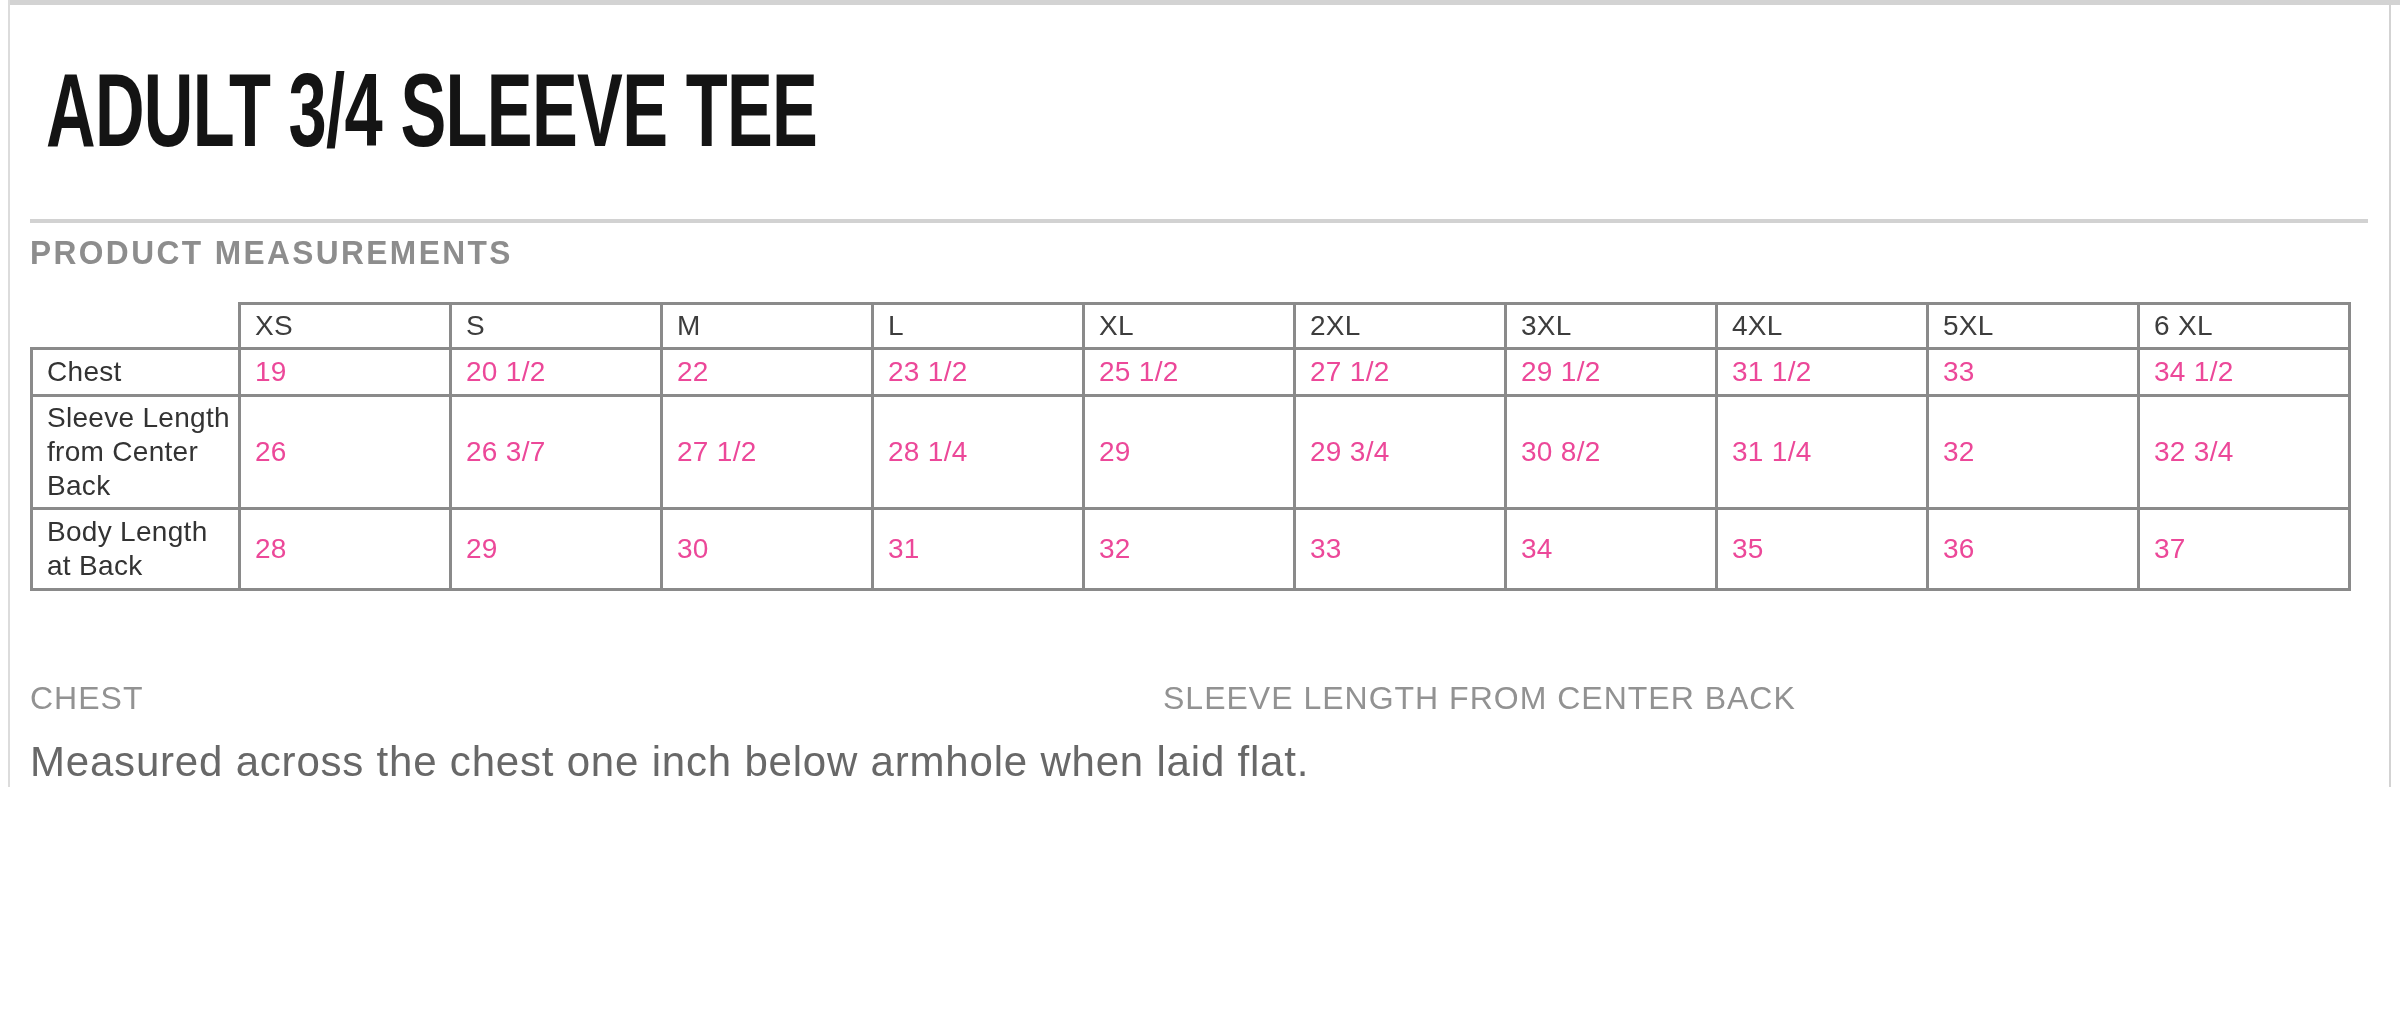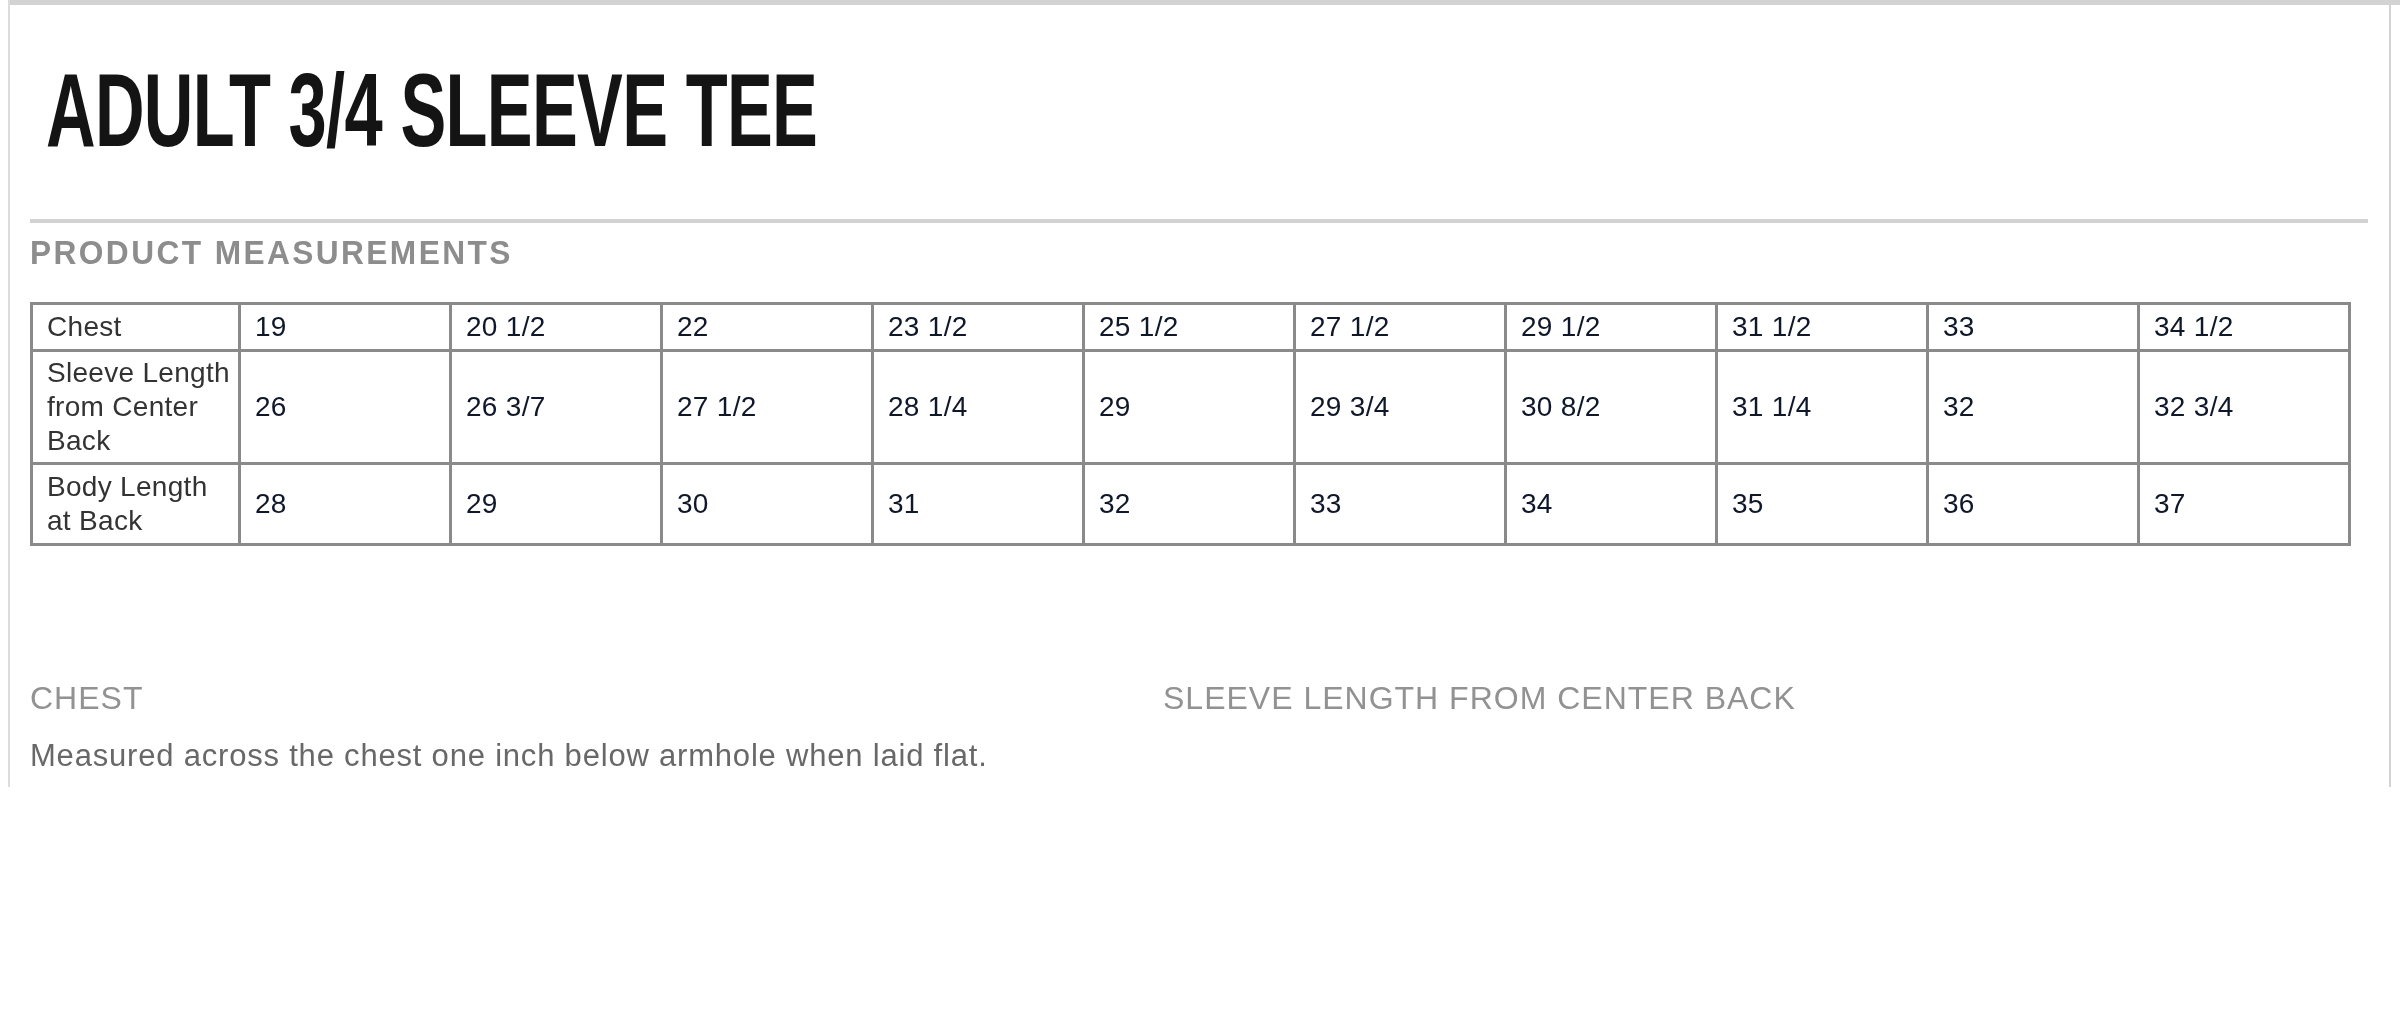--- a/index.html
+++ b/index.html
@@ -74,35 +74,35 @@
     border: 3px solid #8a8a8a;
     text-align: left;
     vertical-align: middle;
     padding: 4px 8px 4px 14px;
     font-weight: normal;
     background: #ffffff;
   }
   table.size-chart th.corner-cell { border: none; background: transparent; }
   table.size-chart tr.header-row th { color: #3d3d3d; height: 45px; }
   table.size-chart td.row-label { color: #333333; }
-  table.size-chart td.value-cell { color: #0f172a; }
+  table.size-chart td.value-cell { color: #ec4899; }
   table.size-chart tr.row-chest  td { height: 47px; }
   table.size-chart tr.row-sleeve td { height: 113px; line-height: 34px; }
   table.size-chart tr.row-body   td { height: 81px;  line-height: 34px; }
 
   .definition { position: absolute; }
   .definition .def-heading {
     font-size: 32px;
     color: #929292;
     letter-spacing: 1px;
     margin-bottom: 21px;
     white-space: nowrap;
   }
   .definition .def-text {
-    font-size: 31px;
+    font-size: 42px;
     color: #686868;
     letter-spacing: 0.8px;
     white-space: nowrap;
   }
   .def-chest  { left: 30px;   top: 680px; }
   .def-sleeve { left: 1163px; top: 680px; }
   .def-body   { left: 30px;   top: 851px; }
 </style>
 </head>
 <body>
@@ -128,20 +128,33 @@
         <col class="size-col">
         <col class="size-col">
         <col class="size-col">
       <col class="size-col">
         <col class="size-col">
         <col class="size-col">
         <col class="size-col">
         <col class="size-col">
     </colgroup>
     <tbody>
+        <tr class="header-row">
+      <th class="corner-cell"></th>
+      <th>XS</th>
+      <th>S</th>
+      <th>M</th>
+      <th>L</th>
+      <th>XL</th>
+      <th>2XL</th>
+      <th>3XL</th>
+      <th>4XL</th>
+      <th>5XL</th>
+      <th>6 XL</th>
+    </tr>
     <tr class="row-chest">
       <td class="row-label">Chest</td>
       <td class="value-cell">19</td>
       <td class="value-cell">20 1/2</td>
       <td class="value-cell">22</td>
       <td class="value-cell">23 1/2</td>
       <td class="value-cell">25 1/2</td>
       <td class="value-cell">27 1/2</td>
       <td class="value-cell">29 1/2</td>
       <td class="value-cell">31 1/2</td>

